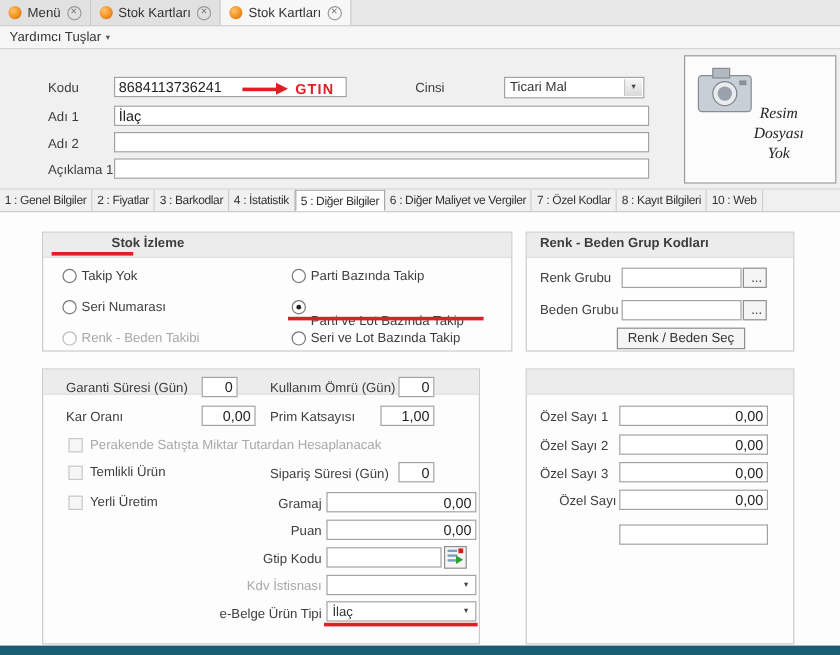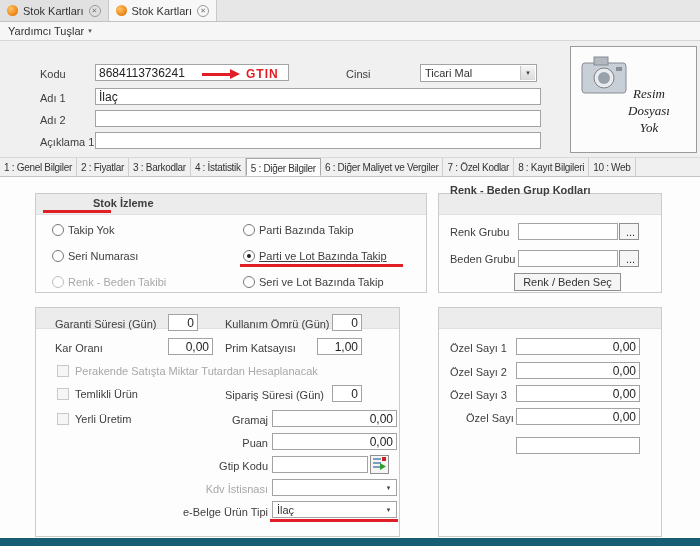--- a/index.html
+++ b/index.html
@@ -79,20 +79,25 @@
              color:#222; line-height:1.3; }
 </style>
 </head>
 <body>
 
 <div class="screen">
 
   <div class="wtabbar">
     <div class="wtab">
       <span class="oicon"></span>
+      <span>Menü</span>
+      <span class="xicon">✕</span>
+    </div>
+    <div class="wtab">
+      <span class="oicon"></span>
       <span>Stok Kartları</span>
       <span class="xicon">✕</span>
     </div>
     <div class="wtab active">
       <span class="oicon"></span>
       <span>Stok Kartları</span>
       <span class="xicon">✕</span>
     </div>
   </div>
 
@@ -155,27 +160,27 @@
   <span class="radio" style="left:52px; top:224px;"></span>
   <span class="lbl" style="left:68px; top:224px;">Takip Yok</span>
   <span class="radio" style="left:52px; top:250px;"></span>
   <span class="lbl" style="left:68px; top:250px;">Seri Numarası</span>
   <span class="radio dis" style="left:52px; top:276px;"></span>
   <span class="lbl dis" style="left:68px; top:276px;">Renk - Beden Takibi</span>
 
   <span class="radio" style="left:243px; top:224px;"></span>
   <span class="lbl" style="left:259px; top:224px;">Parti Bazında Takip</span>
   <span class="radio sel" style="left:243px; top:250px;"></span>
-  <span class="lbl" style="left:259px; top:250px;text-decoration:underline;">Parti ve Lot Bazında Takip</span>
+  <span class="lbl" style="left:259px; top:262px;">Parti ve Lot Bazında Takip</span>
   <div class="anno" style="left:240px; top:264px; width:163px; height:3px;"></div>
   <span class="radio" style="left:243px; top:276px;"></span>
   <span class="lbl" style="left:259px; top:276px;">Seri ve Lot Bazında Takip</span>
 
   <div class="group" style="left:438px; top:193px; width:224px; height:100px;"></div>
-  <span class="lbl b" style="left:450px; top:184px;">Renk - Beden Grup Kodları</span>
+  <span class="lbl b" style="left:450px; top:197px;">Renk - Beden Grup Kodları</span>
   <span class="lbl" style="left:450px; top:226px;">Renk Grubu</span>
   <input class="tb" style="left: 518px; top: 223px; width: 100px;" value="">
   <button class="btn" style="left:619px; top:223px; width:20px; height:17px; line-height:10px;">...</button>
   <span class="lbl" style="left:450px; top:253px;">Beden Grubu</span>
   <input class="tb" style="left: 518px; top: 250px; width: 100px;" value="">
   <button class="btn" style="left:619px; top:250px; width:20px; height:17px; line-height:10px;">...</button>
   <button class="btn" style="left:514px; top:273px; width:107px; height:18px;">Renk / Beden Seç</button>
 
   <div class="group" style="left:35px; top:307px; width:365px; height:230px; background:#fdfdfd;"></div>
 

